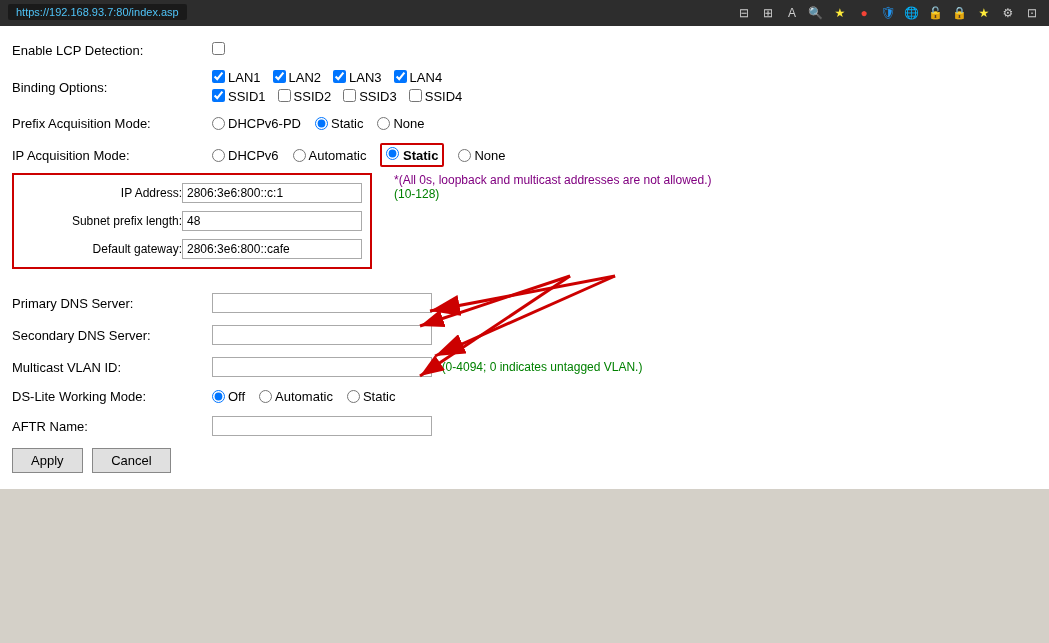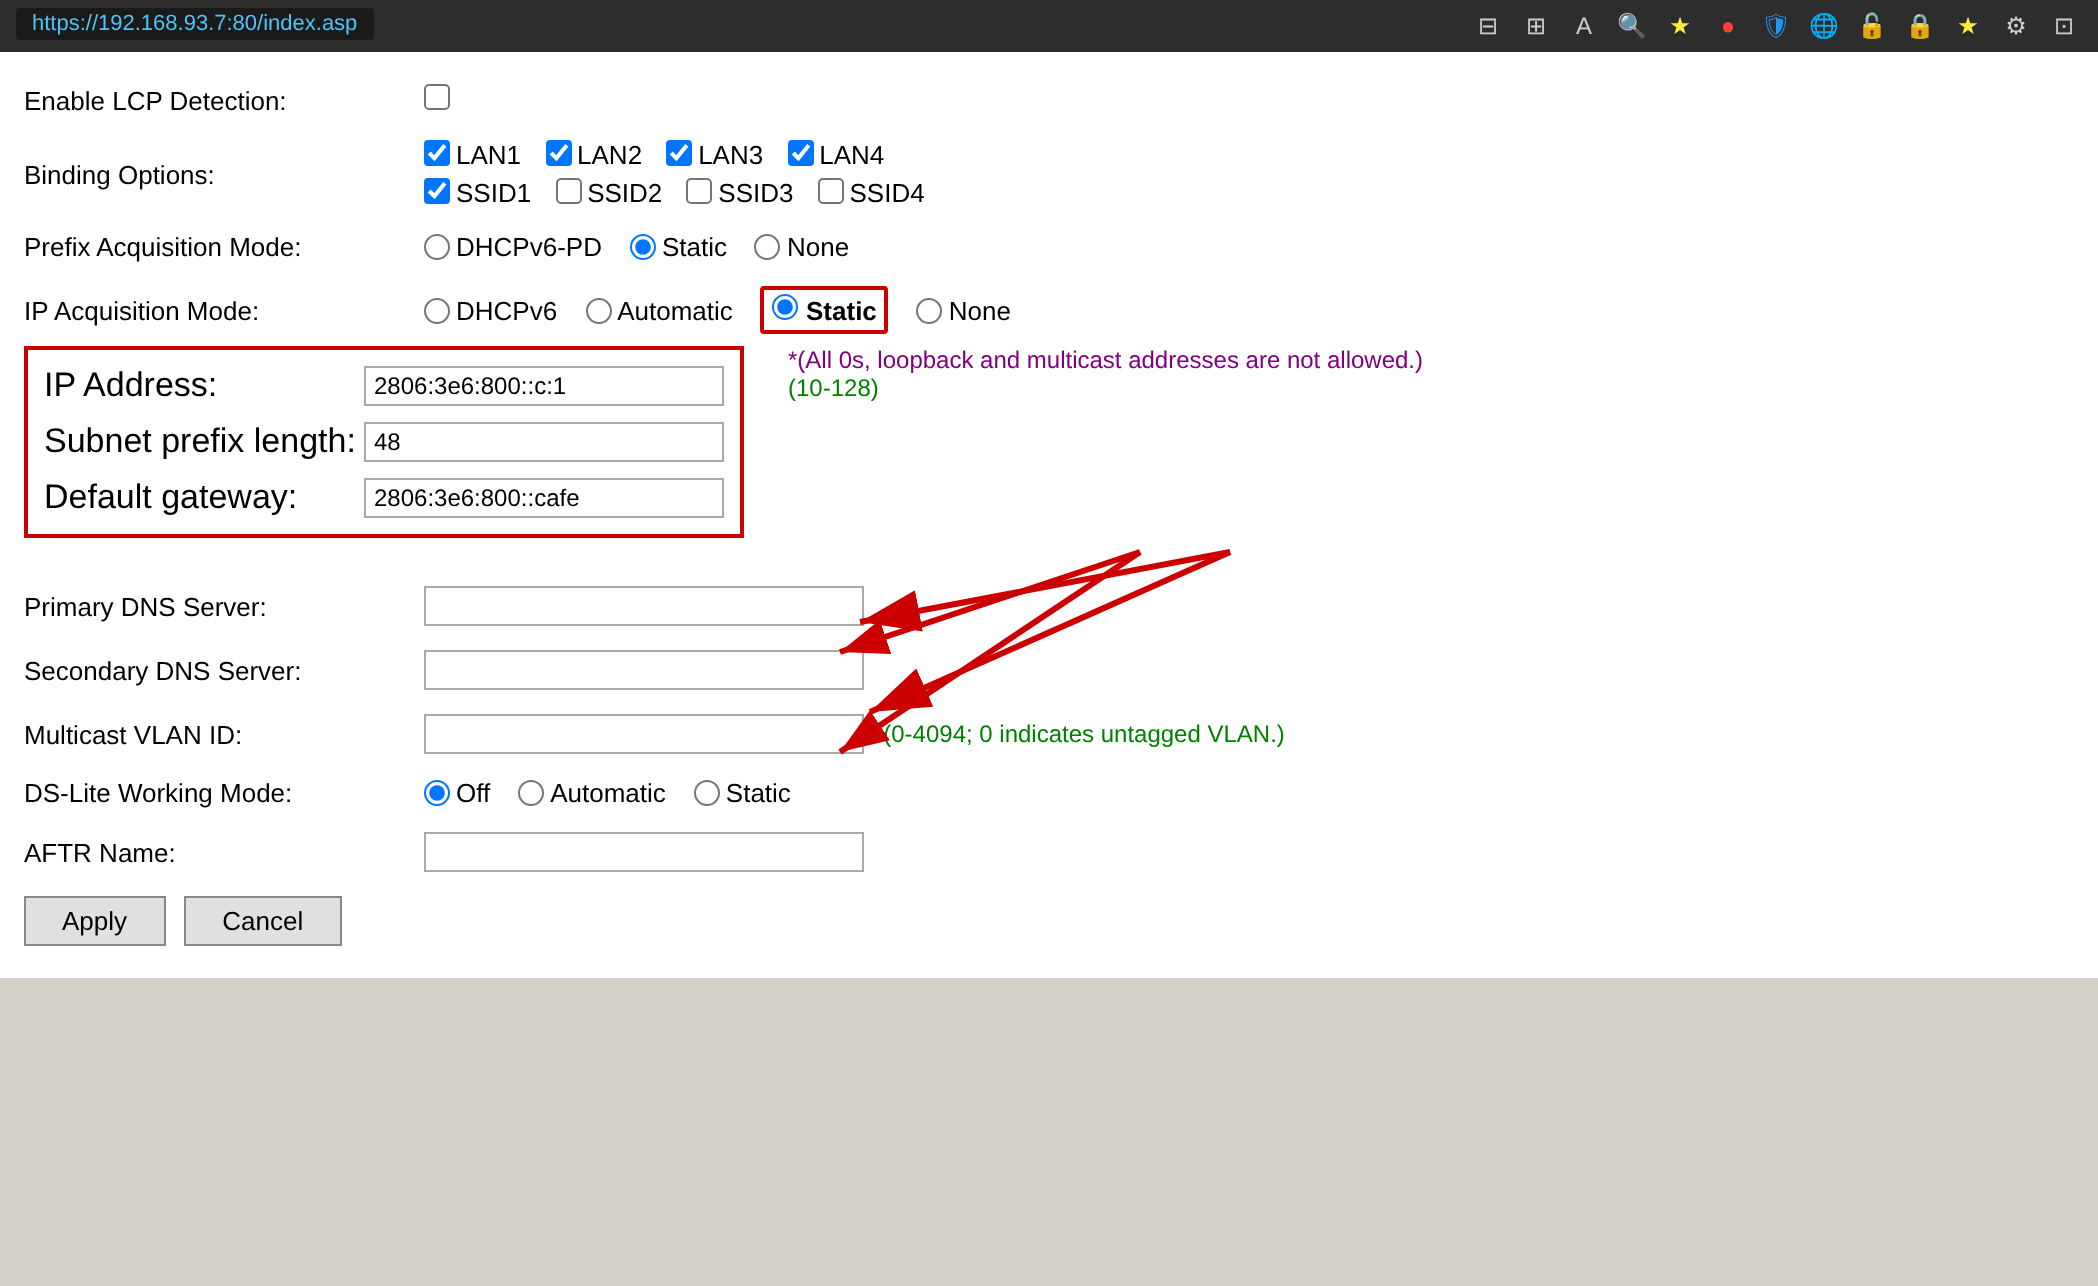--- a/index.html
+++ b/index.html
@@ -130,21 +130,22 @@
     }
 
     .ip-field-row {
       display: flex;
       align-items: center;
       padding: 4px 0;
     }
 
     .ip-label {
       width: 160px;
-      font-size: 17px;
+      font-size: 12px;
+      text-align: right;
     }
 
     .apply-btn {
       background: #e0e0e0;
       border: 1px solid #888;
       padding: 4px 18px;
       cursor: pointer;
       font-size: 13px;
       margin-right: 6px;
     }

